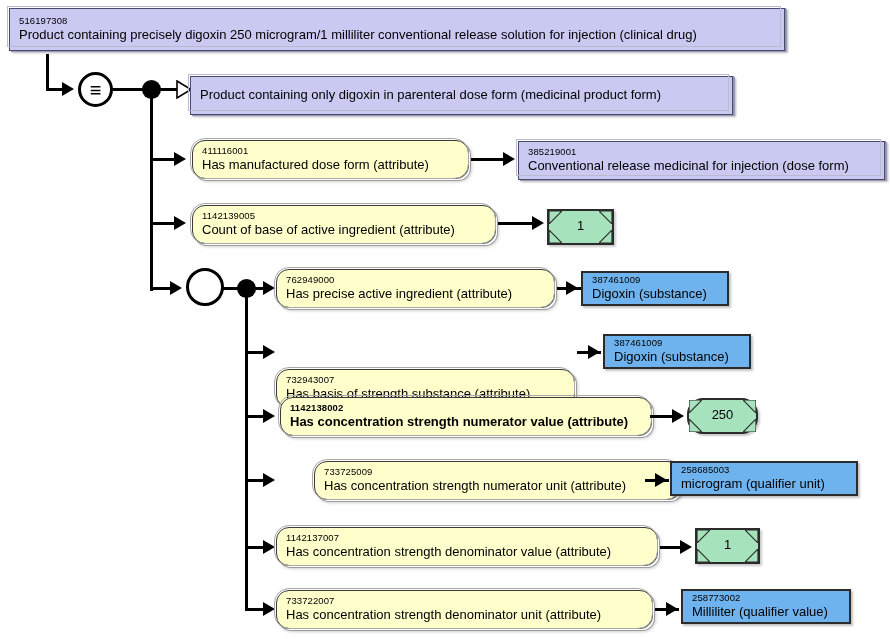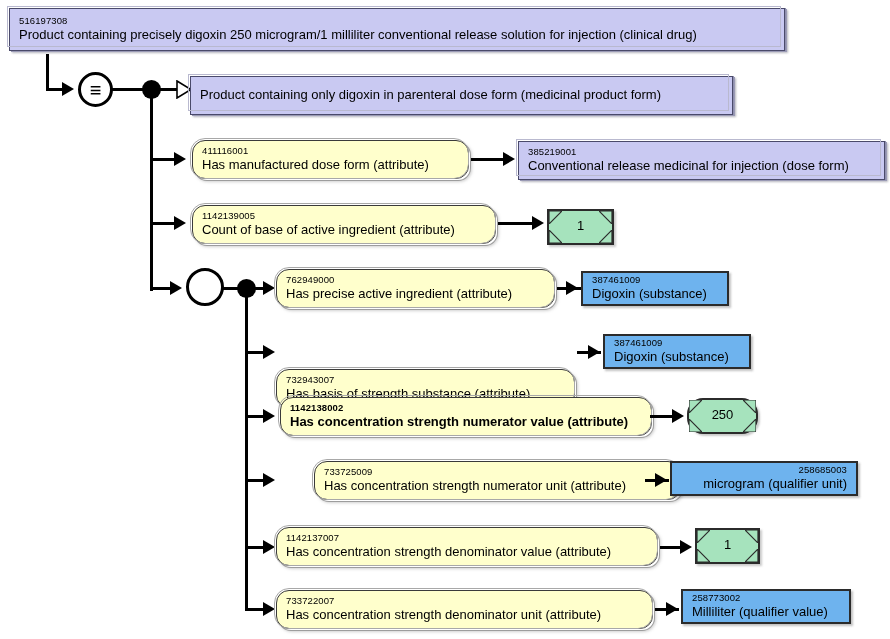--- a/index.html
+++ b/index.html
@@ -314,21 +314,21 @@
   <div class="arrow" style="left:263px;top:473px;"></div>
 
   <div class="node attribute" style="left:276px;top:461px;width:367px;height:39px;margin-left:38px;">
     <div class="sctid">733725009</div>
     <div class="term">Has concentration strength numerator unit (attribute)</div>
   </div>
 
   <div class="hline" style="left:645px;top:479px;width:24px;height:3px;"></div>
   <div class="arrow" style="left:655px;top:473px;"></div>
 
-  <div class="node substance" style="left:670px;top:461px;width:188px;height:35px;align-items:flex-end;">
+  <div class="node substance" style="left:670px;top:461px;width:188px;height:35px;">
     <div class="sctid">258685003</div>
     <div class="term">microgram (qualifier unit)</div>
   </div>
 
   <div class="hline" style="left:245px;top:546px;width:22px;height:3px;"></div>
   <div class="arrow" style="left:263px;top:540px;"></div>
 
   <div class="node attribute" style="left:276px;top:527px;width:382px;height:39px;">
     <div class="sctid">1142137007</div>
     <div class="term">Has concentration strength denominator value (attribute)</div>

